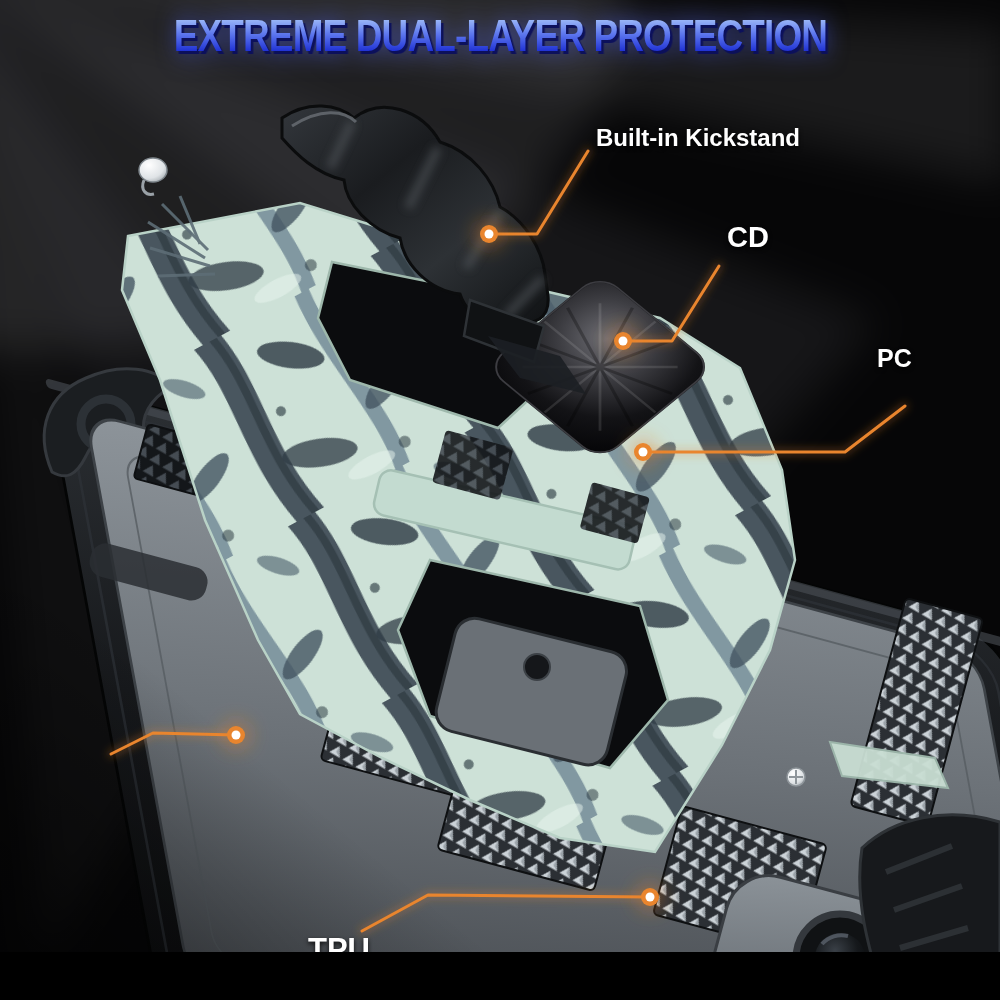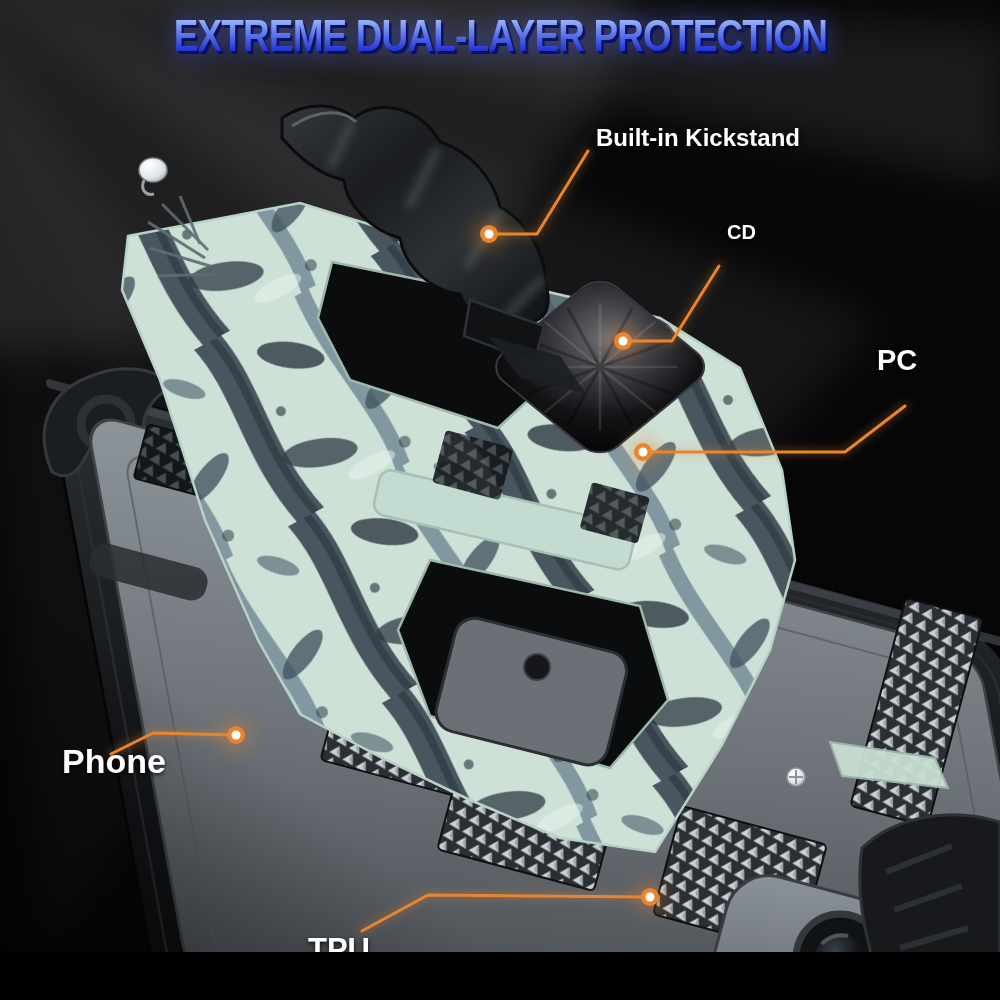--- a/index.html
+++ b/index.html
@@ -28,22 +28,22 @@
     transform:scaleX(0.82);transform-origin:center;
     background-image:linear-gradient(180deg,#8d8cf6 0%,#4a4be6 45%,#2517c8 90%);
     filter:drop-shadow(3px 3px 0 rgba(18,8,88,0.95)) drop-shadow(0 0 12px rgba(92,70,255,0.5));
   }
   .title-row{display:block;}
   .callout-label{
     position:absolute;color:#ffffff;font-weight:700;z-index:6;white-space:nowrap;
     text-shadow:0 2px 4px rgba(0,0,0,0.85);
   }
   #lbl-kickstand{left:596px;top:124px;font-size:24px;}
-  #lbl-cd{left:727px;top:221px;font-size:20px;}
-  #lbl-pc{left:877px;top:344px;font-size:29px;}
+  #lbl-cd{left:727px;top:221px;font-size:29px;}
+  #lbl-pc{left:877px;top:344px;font-size:25px;}
   #lbl-phone{left:62px;top:742px;font-size:34px;}
   #lbl-tpu{left:308px;top:932px;font-size:31px;}
 </style>
 </head>
 <body>
 
 <div id="stage">
 
   <svg id="artwork" width="1000" height="1000" viewBox="0 0 1000 1000">
     <defs>
@@ -309,15 +309,14 @@
     </g>
   </svg>
 
   <div class="title-wrap">
     <span class="title-row"><span class="title-line l1">EXTREME DUAL-LAYER PROTECTION</span></span>
   </div>
 
   <div class="callout-label" id="lbl-kickstand">Built-in Kickstand</div>
   <div class="callout-label" id="lbl-cd">CD</div>
   <div class="callout-label" id="lbl-pc">PC</div>
-  <div class="callout-label" id="lbl-phone">Phone</div>
   <div class="callout-label" id="lbl-tpu">TPU</div>
 </div>
 
 </body></html>

